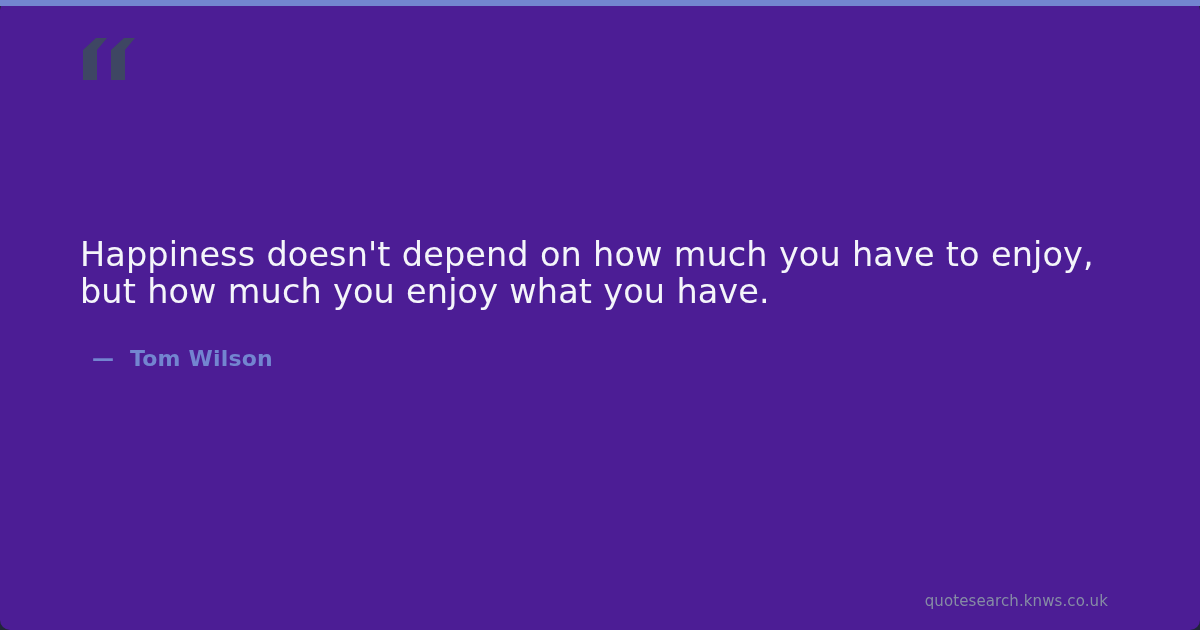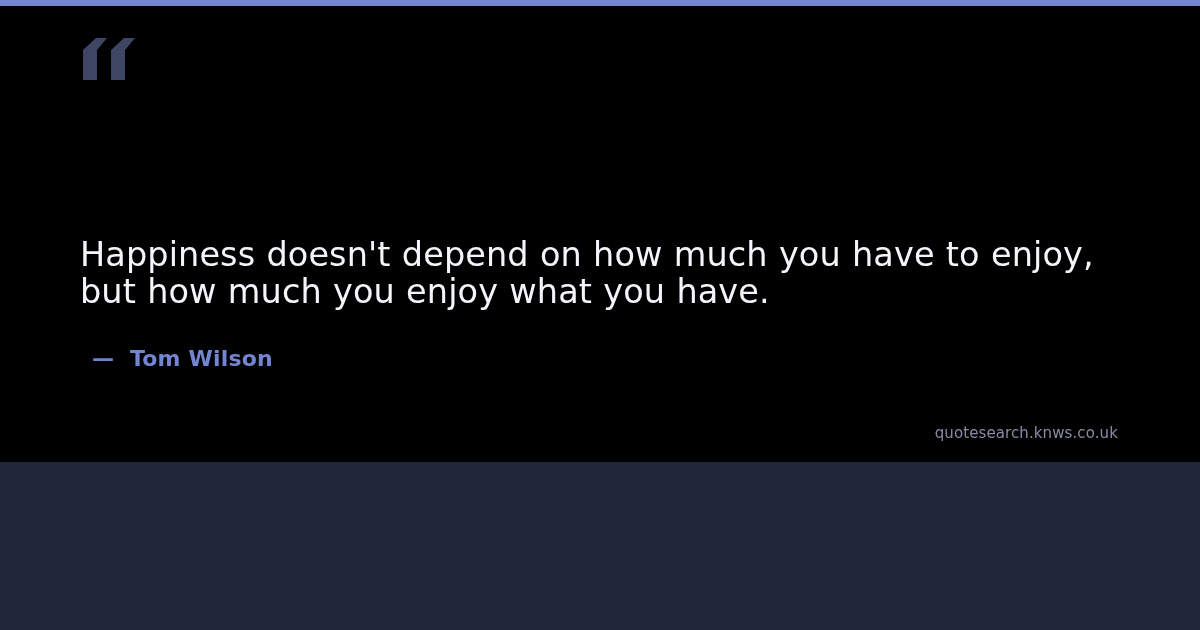--- a/index.html
+++ b/index.html
@@ -12,23 +12,24 @@
     width: 1200px;
     height: 630px;
     overflow: hidden;
     font-family: "DejaVu Sans", "Liberation Sans", sans-serif;
     background: #212639;
   }
 
   .quote-card {
     position: relative;
     width: 1200px;
-    height: 462px;
-    background: #000000;
+    height: 630px;
+    background: #4c1d95;
     box-sizing: border-box;
+    border-radius: 10px;
   }
 
   
   .accent-bar {
     position: absolute;
     top: 0;
     left: 0;
     width: 1200px;
     height: 6px;
     background: #7385d0;
@@ -88,21 +89,21 @@
     white-space: nowrap;
   }
 
   .author .dash {
     display: inline;
   }
 
   
   .footer {
     position: absolute;
-    right: 82px;
+    right: 92px;
     bottom: 20px;
     color: #868ca5;
     font-family: "DejaVu Sans", "Liberation Sans", sans-serif;
     font-size: 15px;
     font-weight: 400;
     line-height: 18px;
     letter-spacing: 0.1px;
     text-align: left;
   }
 </style>

